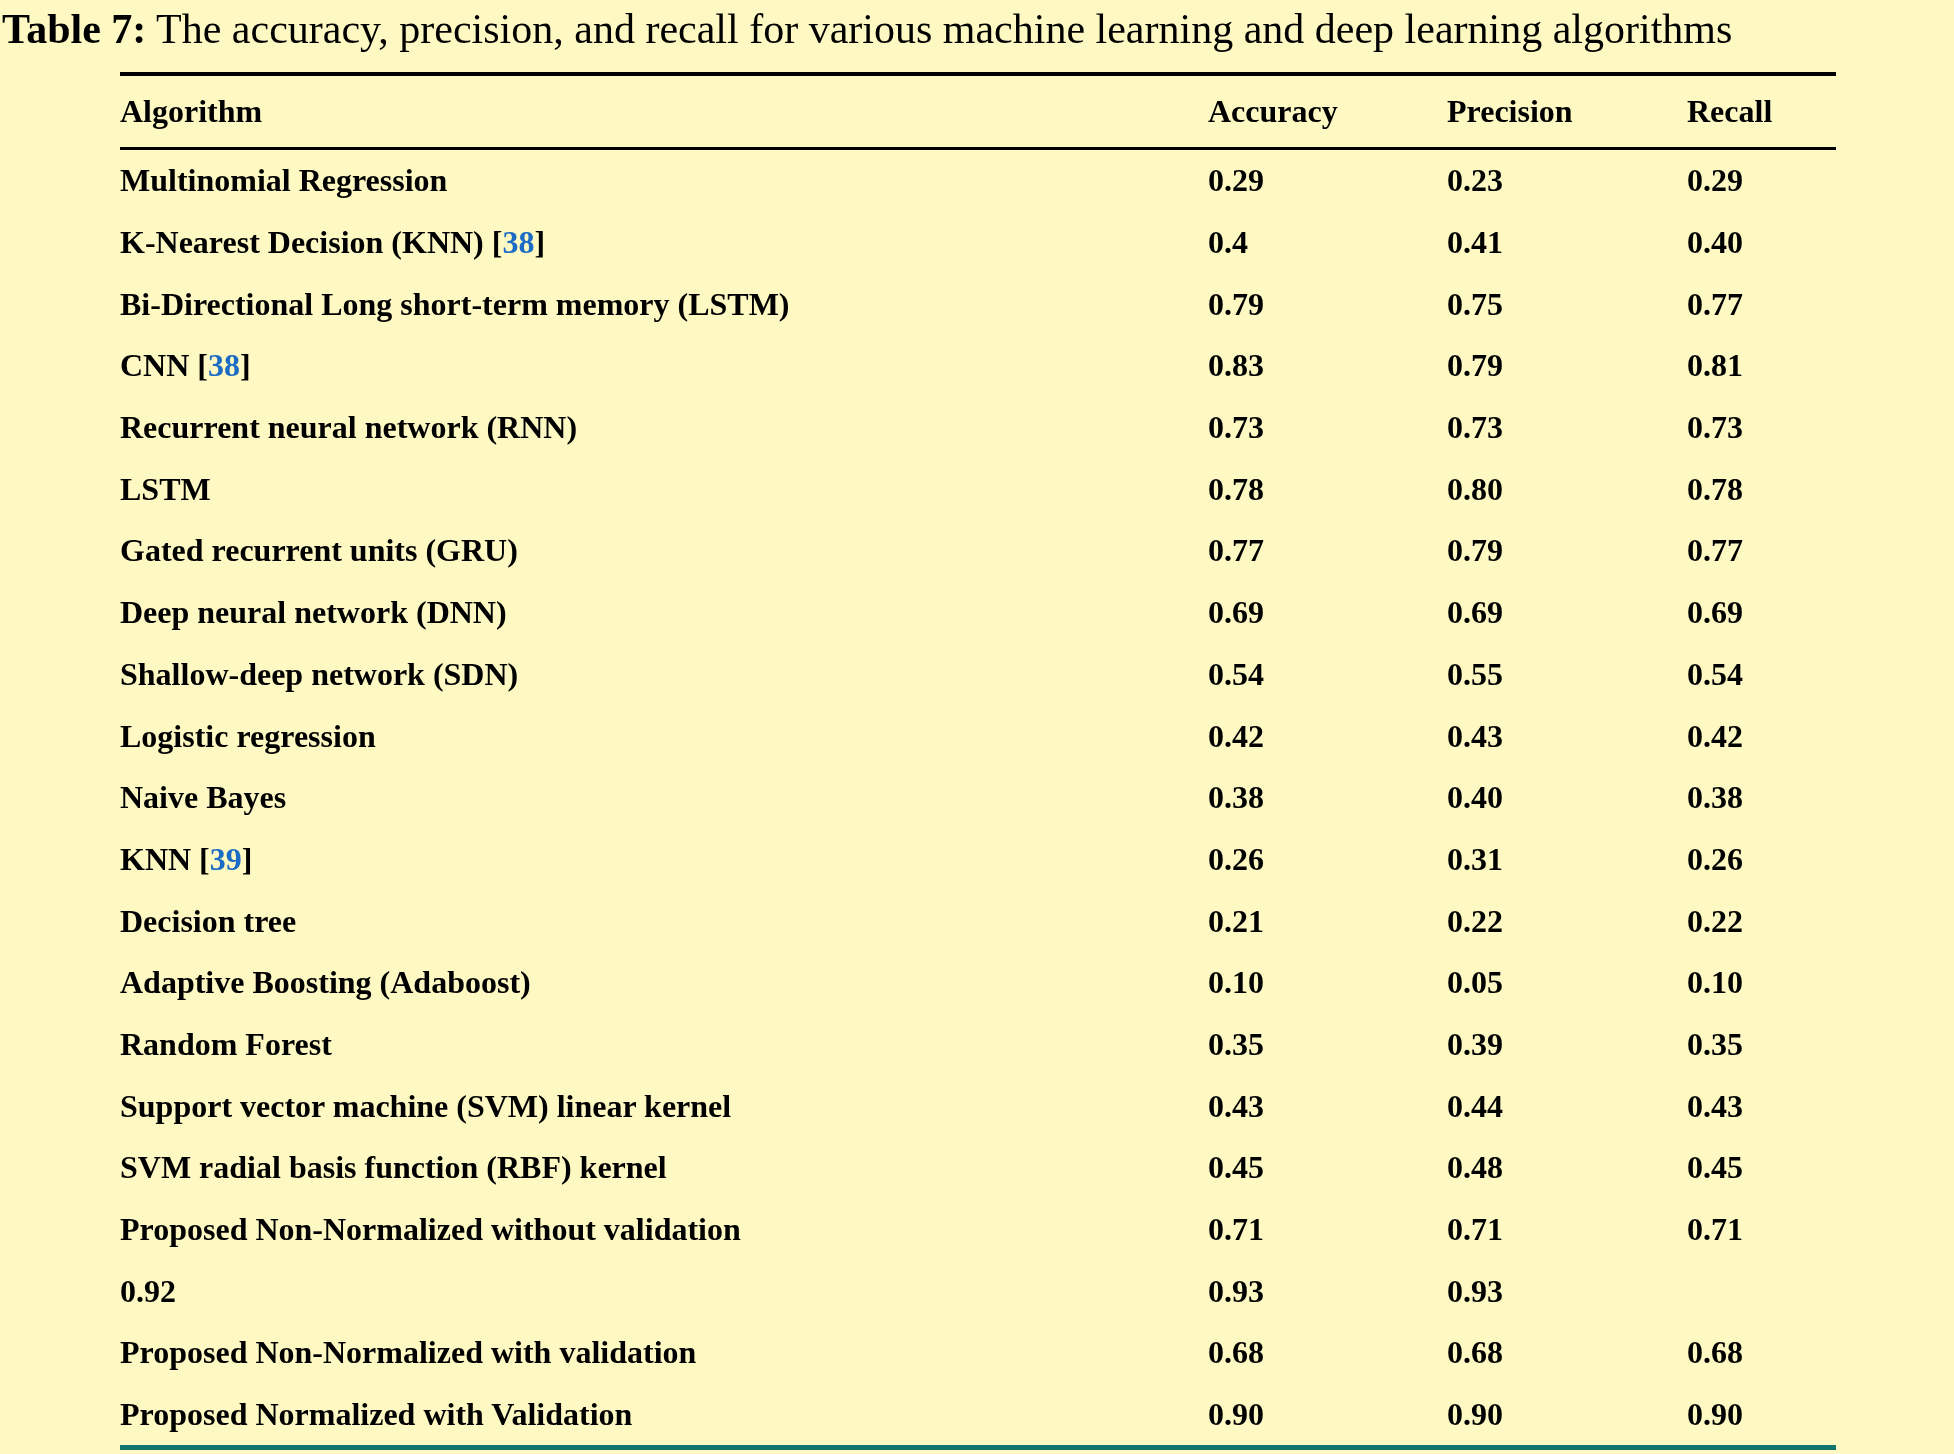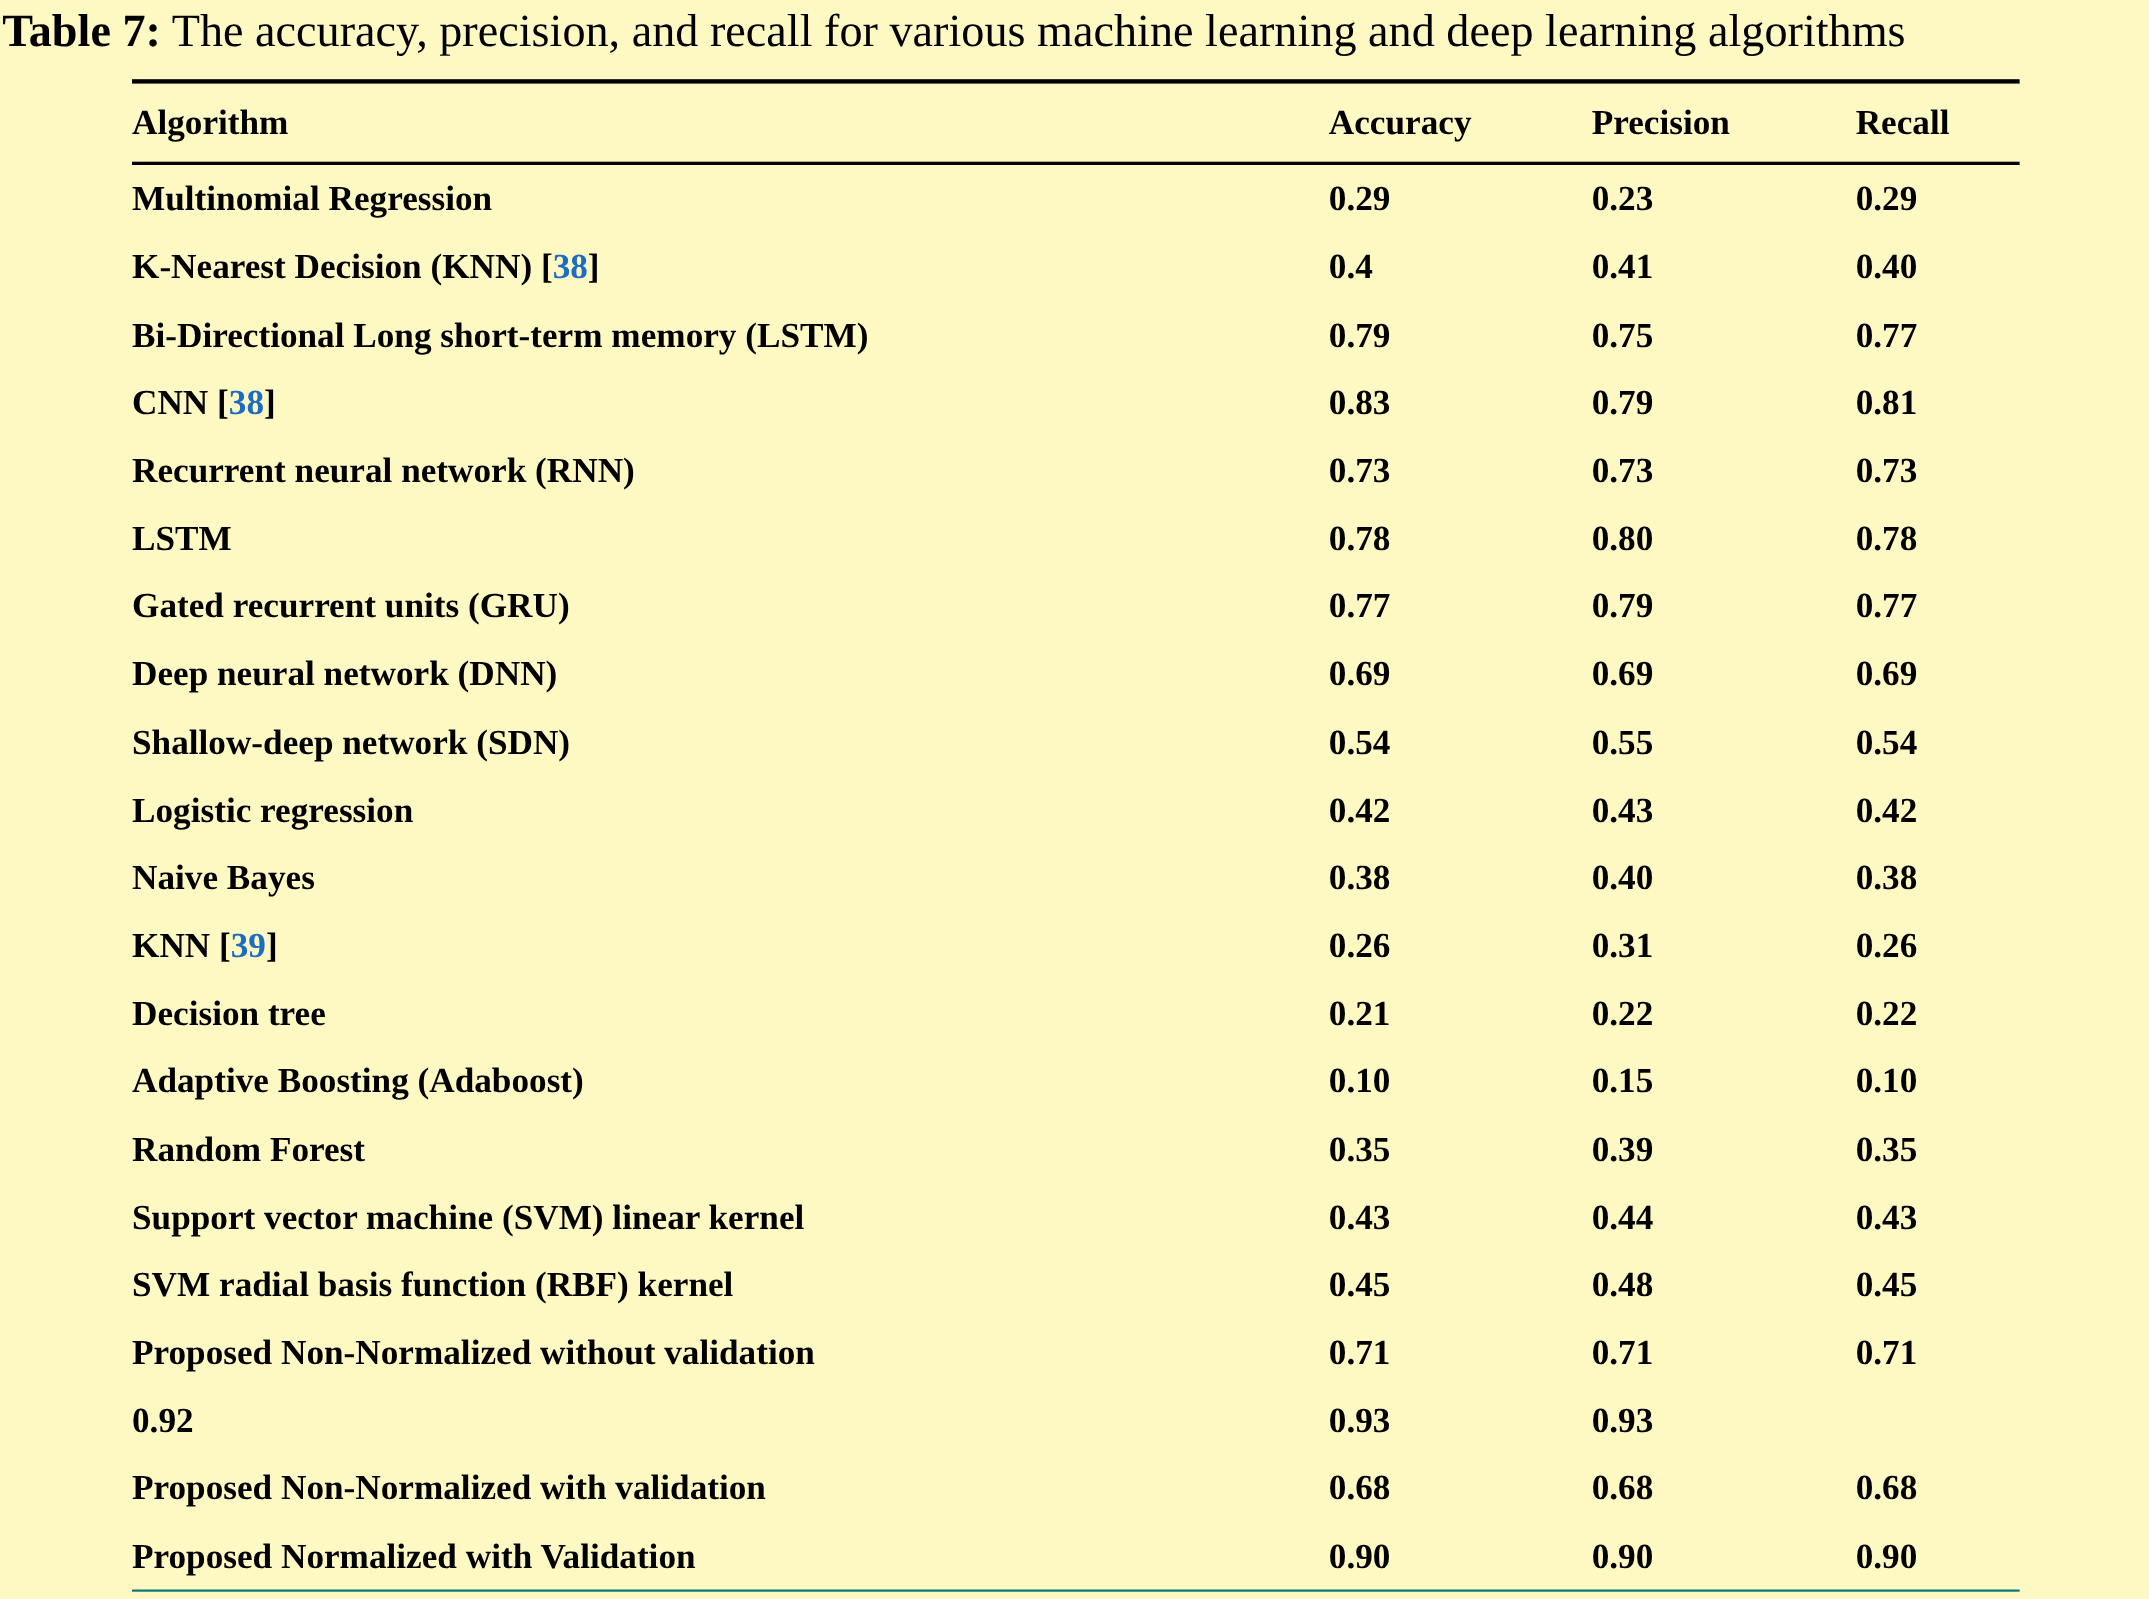--- a/index.html
+++ b/index.html
@@ -24,21 +24,21 @@
     grid-template-columns:1088px 239px 240px 1fr;
     align-items:center;
     font-size:32px;
     white-space:nowrap;
     font-weight:bold;
   }
   .header-row{
     height:71px;
     border-bottom:3px solid #000;
   }
-  .rows-wrap{border-bottom:2px solid #0f766e;}
+  .rows-wrap{border-bottom:5px solid #0f766e;}
   .data-row{height:61.7px;}
   .cell{overflow:visible;}
   .cite-num{color:#1c6bc4;}
   a.cite{text-decoration:none;color:inherit;cursor:pointer;}
 </style>
 </head>
 <body>
 
 <div class="page">
 
@@ -128,21 +128,21 @@
   </div>
         <div class="grid-row data-row">
     <div class="cell"><span>Decision tree</span></div>
     <div class="cell">0.21</div>
     <div class="cell">0.22</div>
     <div class="cell">0.22</div>
   </div>
         <div class="grid-row data-row">
     <div class="cell"><span>Adaptive Boosting (Adaboost)</span></div>
     <div class="cell">0.10</div>
-    <div class="cell">0.15</div>
+    <div class="cell">0.05</div>
     <div class="cell">0.10</div>
   </div>
         <div class="grid-row data-row">
     <div class="cell"><span>Random Forest</span></div>
     <div class="cell">0.35</div>
     <div class="cell">0.39</div>
     <div class="cell">0.35</div>
   </div>
         <div class="grid-row data-row">
     <div class="cell"><span>Support vector machine (SVM) linear kernel</span></div>

